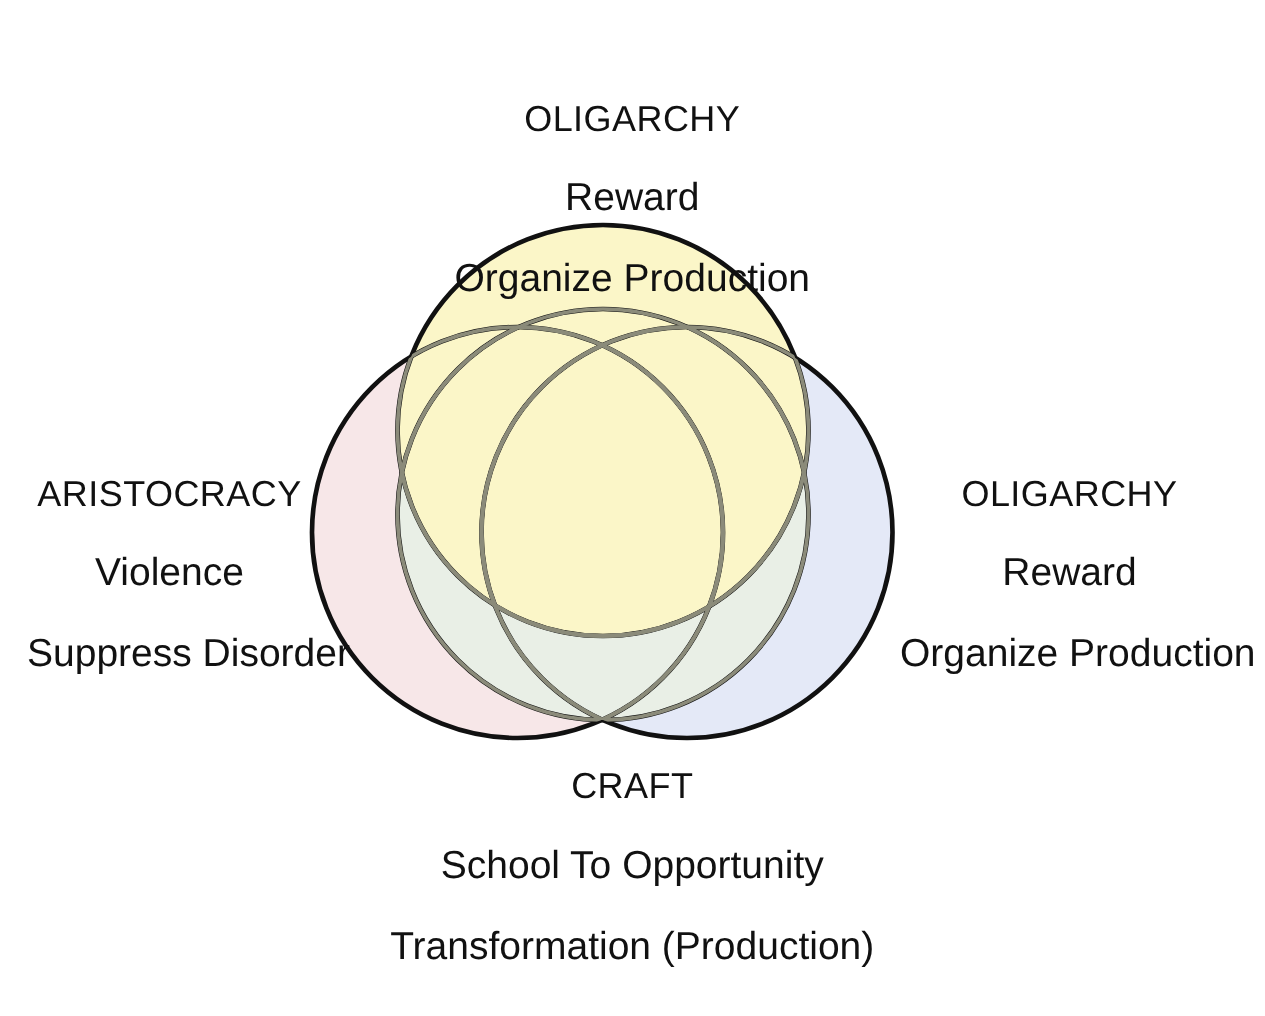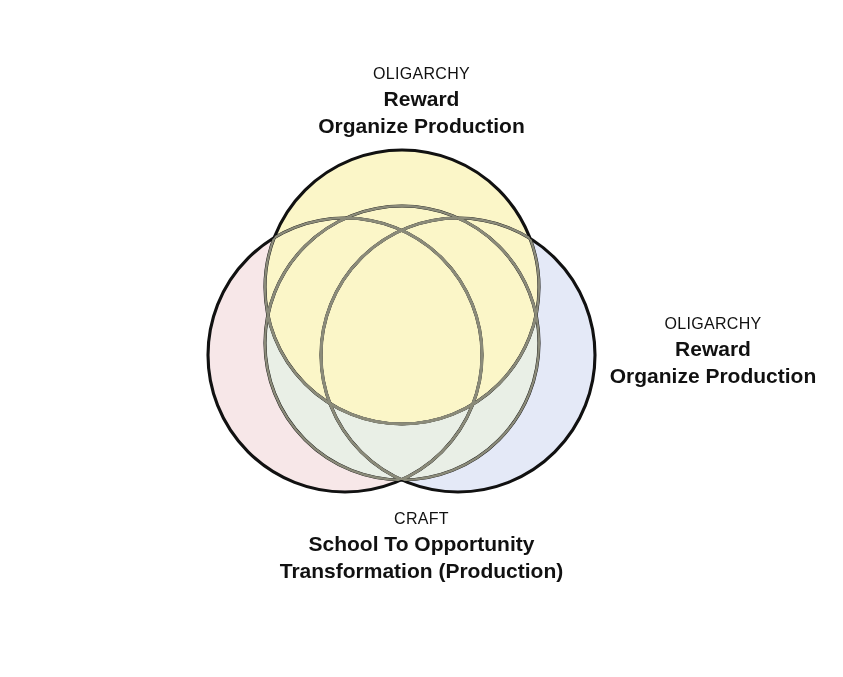--- a/index.html
+++ b/index.html
@@ -31,27 +31,28 @@
   }
   .label-group {
     position: absolute;
     text-align: center;
     line-height: 1.30;
     color: #111111;
     white-space: nowrap;
     user-select: none;
   }
   .label-title {
-    font-size: 16px;
+    font-size: 24px;
     font-weight: 400;
     letter-spacing: 0.3px;
   }
   .label-line {
-    font-size: 21px;
-    font-weight: 700;
+    font-size: 26px;
+    font-weight: 400;
+    margin-top: 20px;
   }
   
   #label-oligarchy {
     left: 0; right: 0;
     top: 64px;
     margin: 0 auto;
     width: 843px;
   }
   #label-aristocracy {
     left: 18px;
@@ -144,20 +145,25 @@
         </g>
     </g>
   </svg>
 
   <div class="label-group" id="label-oligarchy">
     <div class="label-title">OLIGARCHY</div>
     <div class="label-line">Reward</div>
     <div class="label-line">Organize Production</div>
   </div>
 
+  <div class="label-group" id="label-aristocracy">
+    <div class="label-title">ARISTOCRACY</div>
+    <div class="label-line">Violence</div>
+    <div class="label-line">Suppress Disorder</div>
+  </div>
 
   <div class="label-group" id="label-priesthood">
     <div class="label-title">OLIGARCHY</div>
     <div class="label-line">Reward</div>
     <div class="label-line">Organize Production</div>
   </div>
 
   <div class="label-group" id="label-craft">
     <div class="label-title">CRAFT</div>
     <div class="label-line">School To Opportunity</div>

